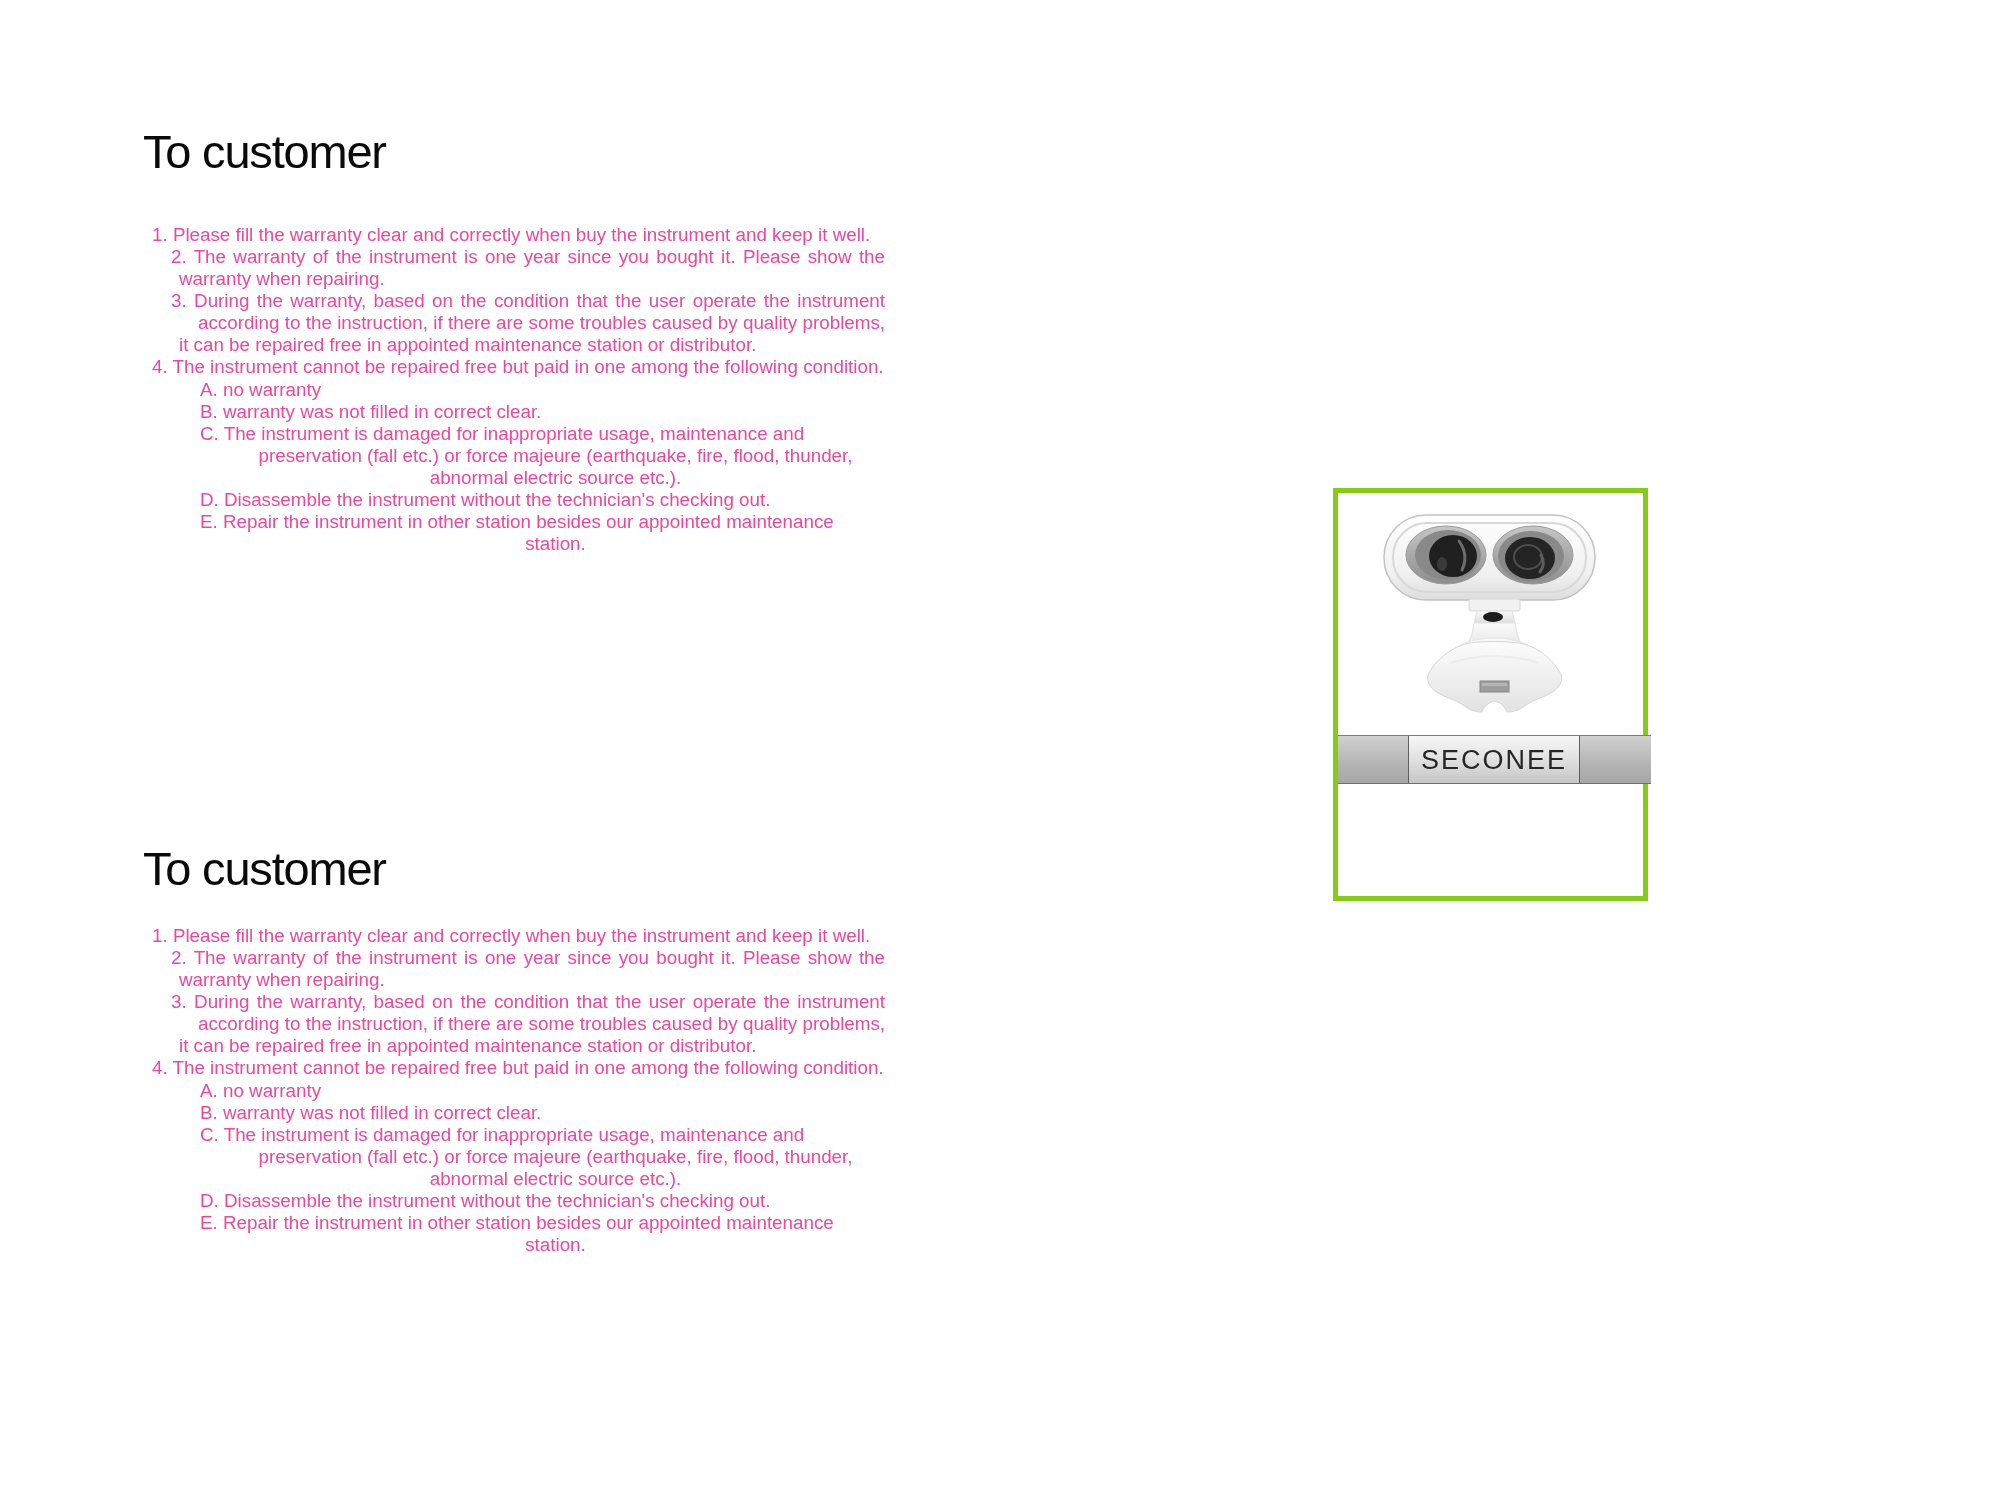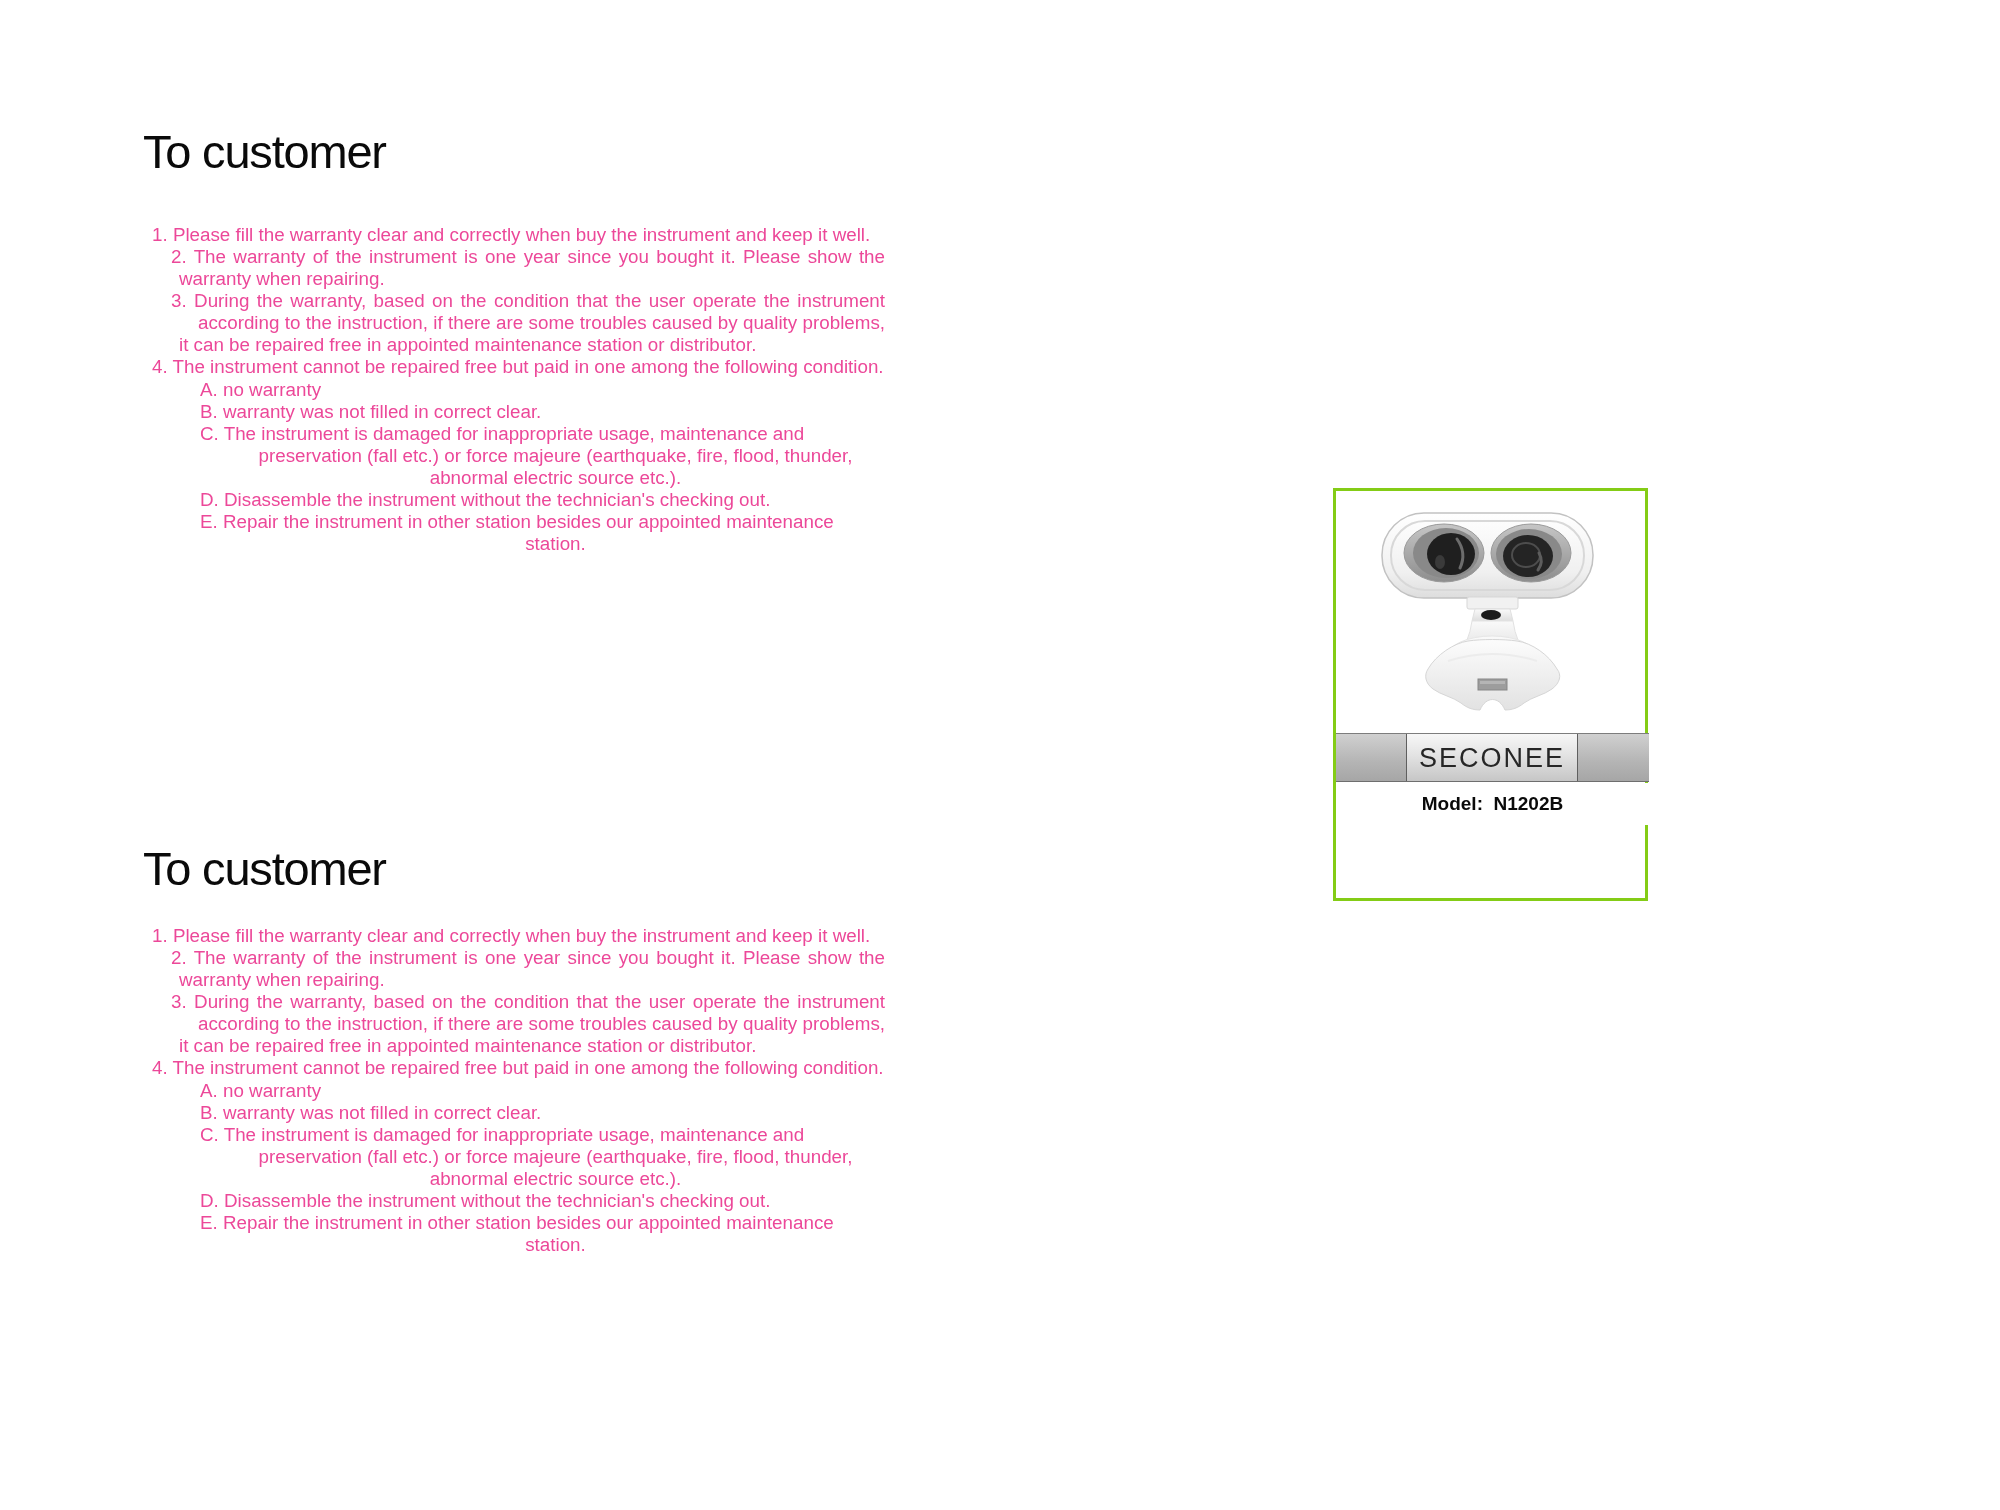--- a/index.html
+++ b/index.html
@@ -34,21 +34,21 @@
     margin-left:19px;
   }
   .indent1{padding-left:27px;}
   .sub{padding-left:48px;}
   .sub2{padding-left:74px;text-align:center;}
   .gap{margin-top:1px;}
 
   
   .product-card{
     position:absolute;left:1333px;top:488px;width:315px;height:413px;
-    box-sizing:border-box;border:3px solid #84cc16;background:#fff;
+    box-sizing:border-box;border:5px solid #84cc16;background:#fff;
   }
   .product-photo{position:absolute;left:0;top:0;width:313px;height:242px;}
   .brand-band{
     position:absolute;left:0;top:242px;width:313px;height:49px;
     display:flex;box-sizing:border-box;
     border-top:1px solid #7d7d7d;border-bottom:1px solid #6e6e6e;
   }
   .band-side{
     flex:0 0 auto;height:100%;
     background:linear-gradient(180deg,#d0d0d0 0%,#b4b4b4 60%,#a6a6a6 100%);
@@ -179,18 +179,15 @@
     </svg>
 
     <div class="brand-band">
       <div class="band-side left"></div>
       <div class="brand-plate">
         <span class="brand-name">SECONEE</span>
       </div>
       <div class="band-side right"></div>
     </div>
 
-    <div class="model-row">
-      <span class="model-label">Model:  N1202B</span>
-    </div>
   </div>
 
 </div>
 
 </body></html>

